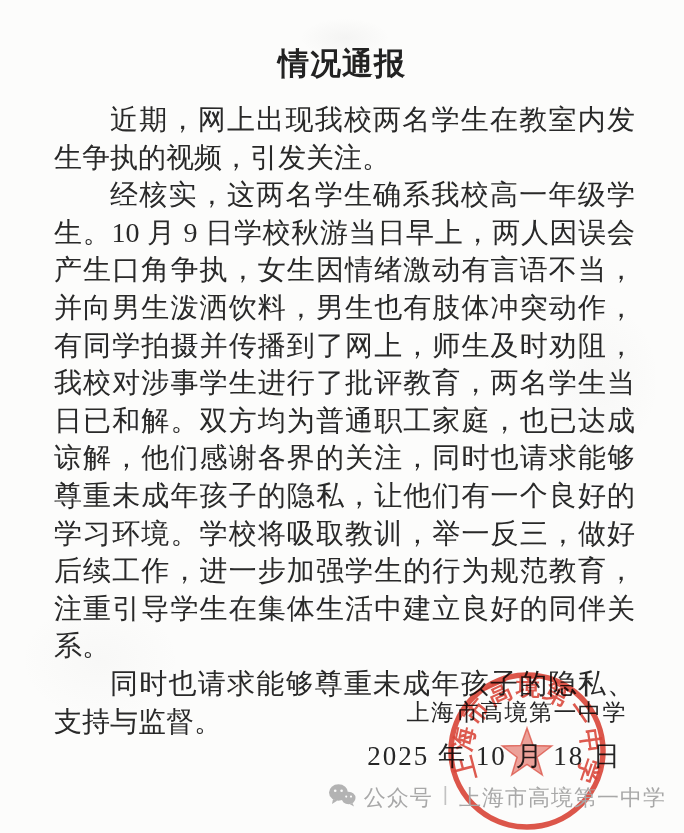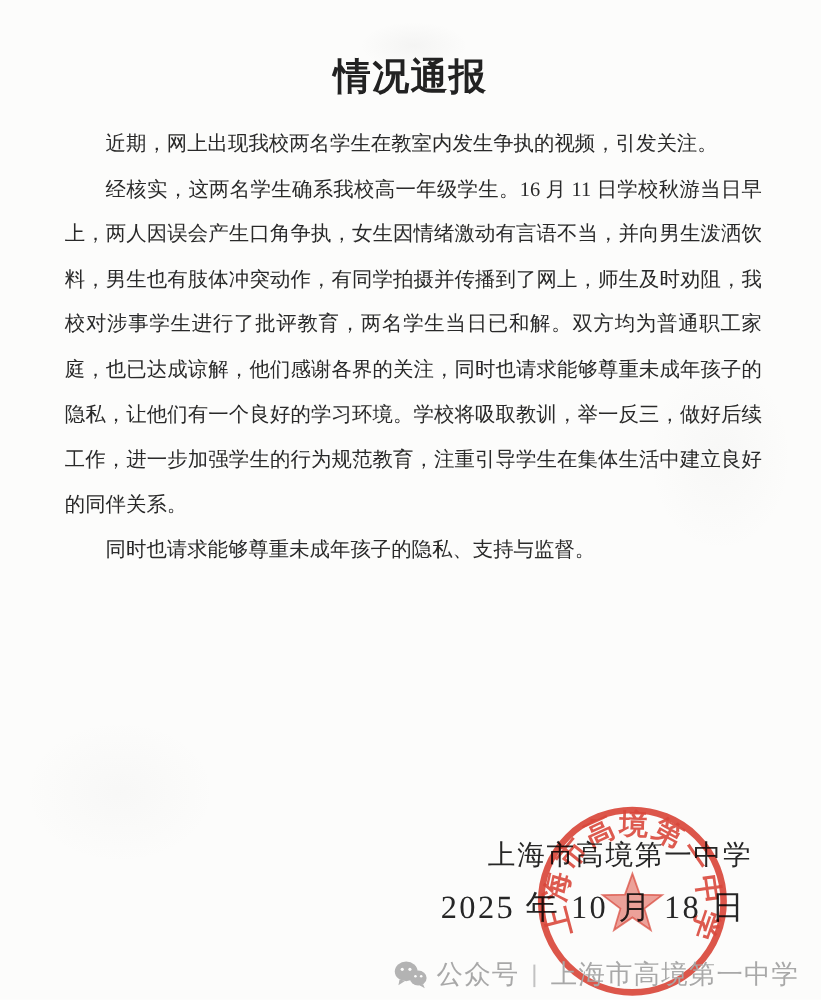--- a/index.html
+++ b/index.html
@@ -42,21 +42,21 @@
     font-size: 31px;
     font-weight: 700;
     letter-spacing: 1px;
     color: #222;
   }
   .body-text {
     position: absolute;
     top: 101px;
     left: 54px;
     width: 581px;
-    font-size: 17px;
+    font-size: 28px;
     line-height: 37.6px;
     text-align: justify;
     text-justify: inter-character;
     color: #292929;
   }
   .body-text p {
     margin: 0;
     text-indent: 2em;
   }
   .signature {
@@ -82,23 +82,23 @@
     left: 442px;
     top: 666px;
     width: 170px;
     height: 170px;
     mix-blend-mode: multiply;
     opacity: 0.93;
   }
   .watermark {
     position: absolute;
     right: 18px;
-    bottom: 6px;
+    bottom: 20px;
     display: flex;
-    align-items: center;
+    align-items: flex-start;
     gap: 8px;
     color: #a8a8a8;
     font-family: "Liberation Sans", "DejaVu Sans", sans-serif;
     font-size: 22px;
     letter-spacing: 1px;
     white-space: nowrap;
   }
   .watermark .divider {
     color: #c2c2c2;
     font-size: 20px;
@@ -116,21 +116,21 @@
 <div class="page">
 
   <div class="smudge s1"></div>
   <div class="smudge s2"></div>
   <div class="smudge s3"></div>
 
   <h1 class="doc-title">情况通报</h1>
 
   <div class="body-text">
     <p>近期，网上出现我校两名学生在教室内发生争执的视频，引发关注。</p>
-    <p>经核实，这两名学生确系我校高一年级学生。16 月 11 日学校秋游当日早上，两人因误会产生口角争执，女生因情绪激动有言语不当，并向男生泼洒饮料，男生也有肢体冲突动作，有同学拍摄并传播到了网上，师生及时劝阻，我校对涉事学生进行了批评教育，两名学生当日已和解。双方均为普通职工家庭，也已达成谅解，他们感谢各界的关注，同时也请求能够尊重未成年孩子的隐私，让他们有一个良好的学习环境。学校将吸取教训，举一反三，做好后续工作，进一步加强学生的行为规范教育，注重引导学生在集体生活中建立良好的同伴关系。</p>
+    <p>经核实，这两名学生确系我校高一年级学生。10 月 9 日学校秋游当日早上，两人因误会产生口角争执，女生因情绪激动有言语不当，并向男生泼洒饮料，男生也有肢体冲突动作，有同学拍摄并传播到了网上，师生及时劝阻，我校对涉事学生进行了批评教育，两名学生当日已和解。双方均为普通职工家庭，也已达成谅解，他们感谢各界的关注，同时也请求能够尊重未成年孩子的隐私，让他们有一个良好的学习环境。学校将吸取教训，举一反三，做好后续工作，进一步加强学生的行为规范教育，注重引导学生在集体生活中建立良好的同伴关系。</p>
     <p>同时也请求能够尊重未成年孩子的隐私、支持与监督。</p>
   </div>
 
   <div class="signature">上海市高境第一中学</div>
   <div class="date">2025 年 10 月 18 日</div>
 
   <svg class="seal" viewBox="0 0 170 170" aria-hidden="true">
 
     <circle cx="85" cy="85" r="76" fill="none" stroke="#d93a2c" stroke-width="5.5" stroke-opacity="0.92"></circle>
 

